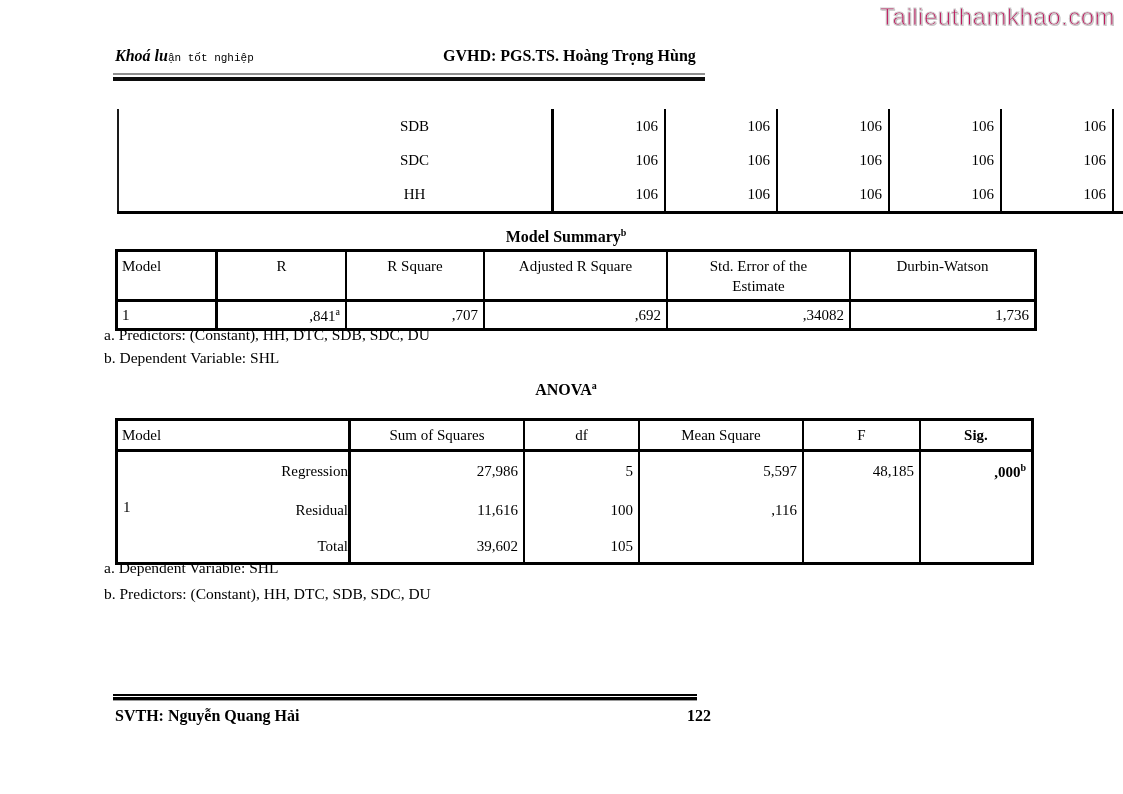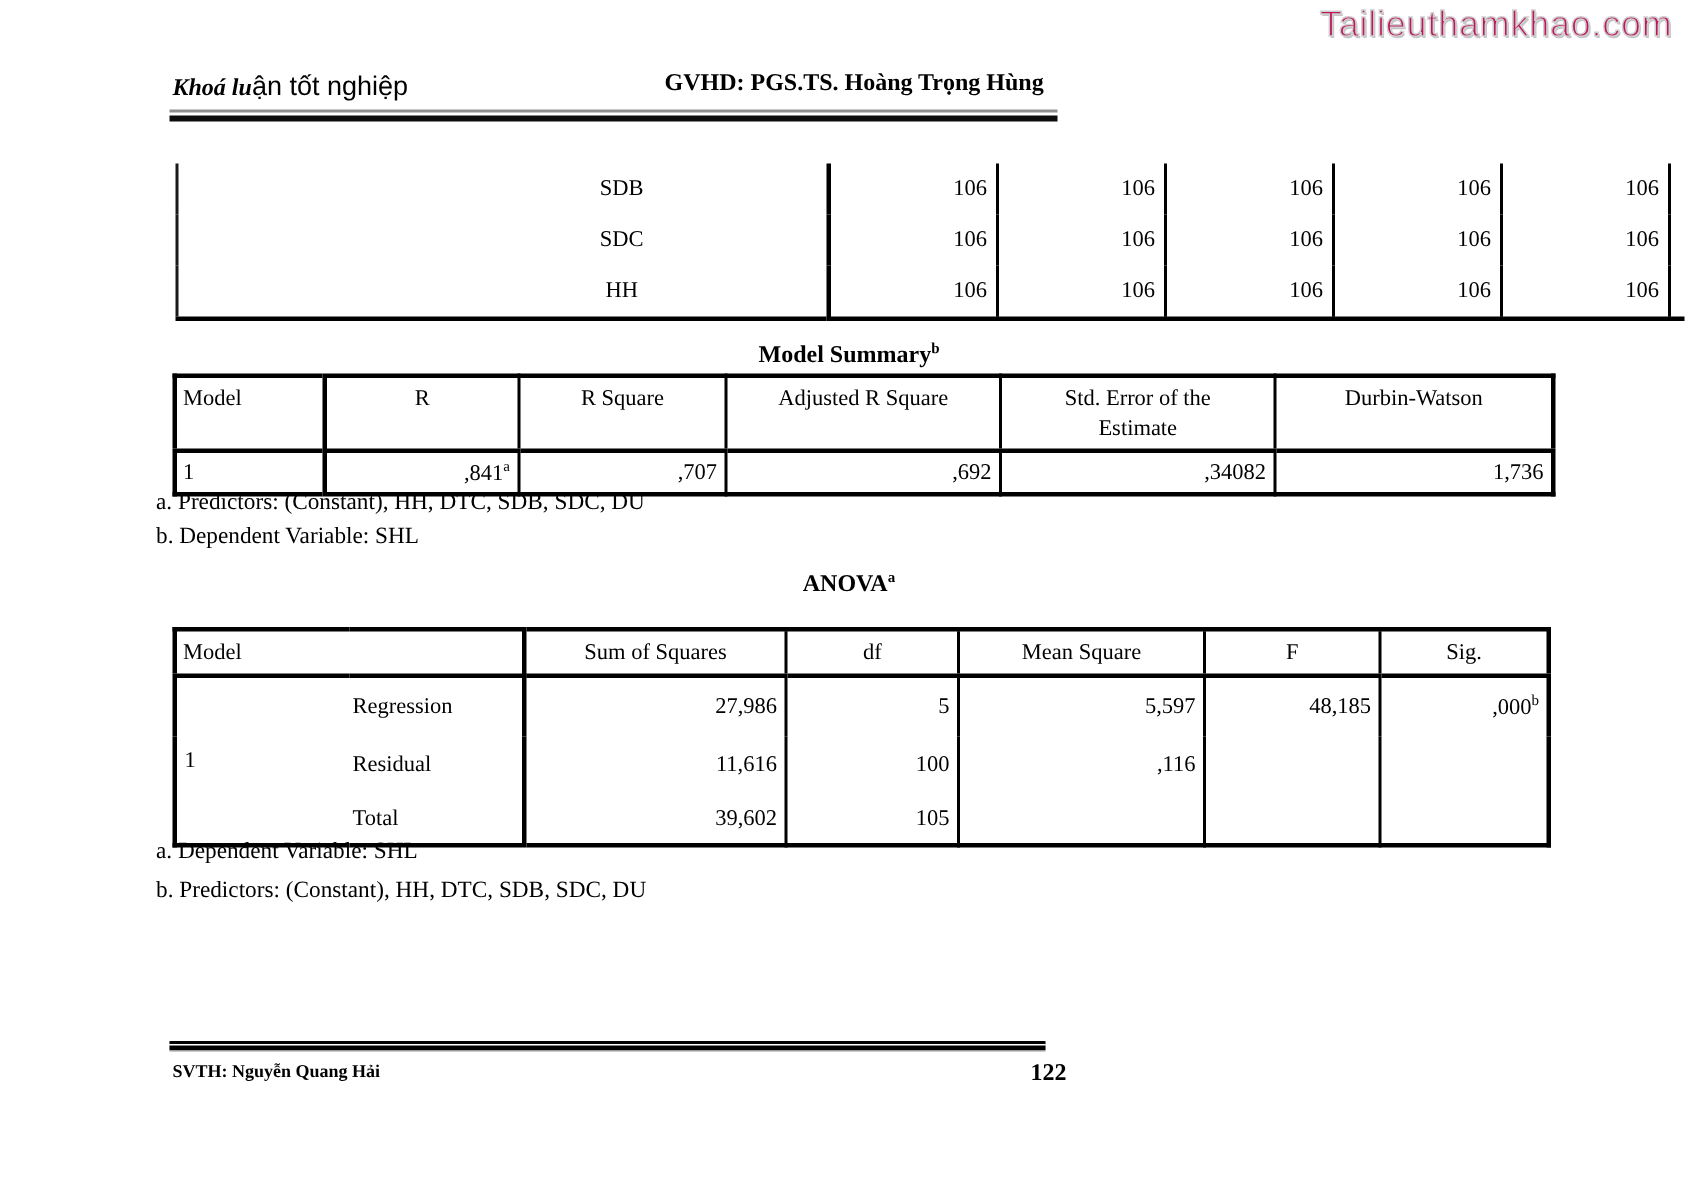--- a/index.html
+++ b/index.html
@@ -15,21 +15,21 @@
     font-family:"Liberation Sans", sans-serif;
     font-size:24px;letter-spacing:.5px;
     color:#be185d;
     -webkit-text-stroke:1px #cfcfcf;
     text-shadow:1px 1px 0 #c4c4c4;
   }
 
   
   .hdr-left{left:115px;top:47px;font-size:16px;white-space:nowrap;}
   .hdr-left .it{font-style:italic;font-weight:bold;font-family:"Liberation Serif",serif;}
-  .hdr-left .rg{font-style:normal;font-weight:normal;font-family:Liberation Sans, sans-serif;font-size:18px;}
+  .hdr-left .rg{font-style:normal;font-weight:normal;font-family:Liberation Mono, monospace;font-size:11px;}
   .hdr-right{left:443px;top:47px;font-size:16px;font-weight:bold;white-space:nowrap;}
   .rule-top{left:113px;top:73px;width:592px;height:2px;border-top:2px solid #8f8f8f;border-bottom:4px solid #0c0c0c;background:#fff;}
   .rule-bottom{left:113px;top:694px;width:584px;height:1px;border-top:2px solid #000;border-bottom:3px solid #000;background:#fff;box-shadow:0 1px 0 #9a9a9a;}
 
   
   table{border-collapse:collapse;table-layout:fixed;}
   td,th{font-weight:normal;font-size:15px;overflow:hidden;}
 
   
   .freq{left:117px;top:109px;}
@@ -53,32 +53,32 @@
   
   .notes{left:104px;font-size:15.5px;line-height:22.5px;}
   .notes.anv{line-height:26px;}
 
   
   .anova-title{left:115px;top:380px;width:902px;text-align:center;font-weight:bold;font-size:16px;}
   .anova{left:115px;top:418px;}
   .anova table{width:900px;border:3px solid #000;}
   .anova th{height:26px;text-align:center;vertical-align:middle;border-right:2px solid #000;border-bottom:3px solid #000;}
   .anova th.model{text-align:left;padding-left:4px;border-right:3px solid #000;}
-  .anova th.last, .anova td.last{border-right:none;}
+  .anova th.last, .anova td.last{border-right:none;font-weight:bold;}
   .anova td{text-align:right;padding-right:5px;vertical-align:middle;border-right:2px solid #000000;}
   .anova td.mnum{text-align:left;padding-left:5px;padding-right:0;border-right:none;vertical-align:middle;}
-  .anova td.rlbl{text-align:left;padding-left:2px;padding-right:0;border-right:3px solid #000;}
+  .anova td.rlbl{text-align:right;padding-left:2px;padding-right:0;border-right:3px solid #000;}
   .anova tr.r1 td{height:37px;}
   .anova tr.r2 td{height:37px;}
   .anova tr.r3 td{height:30px;}
 
   sup{font-size:10px;}
 
   
-  .ftr-left{left:115px;top:707px;font-size:12px;font-weight:bold;white-space:nowrap;}
+  .ftr-left{left:115px;top:707px;font-size:16px;font-weight:bold;white-space:nowrap;}
   .page-num{left:687px;top:707px;font-size:16px;font-weight:bold;}
 </style>
 </head>
 <body>
 
 <div class="abs watermark">Tailieuthamkhao.com</div>
 
 <div class="abs hdr-left">
   <span class="it">Khoá lu</span><span class="rg">ận tốt nghiệp</span>
 </div>

